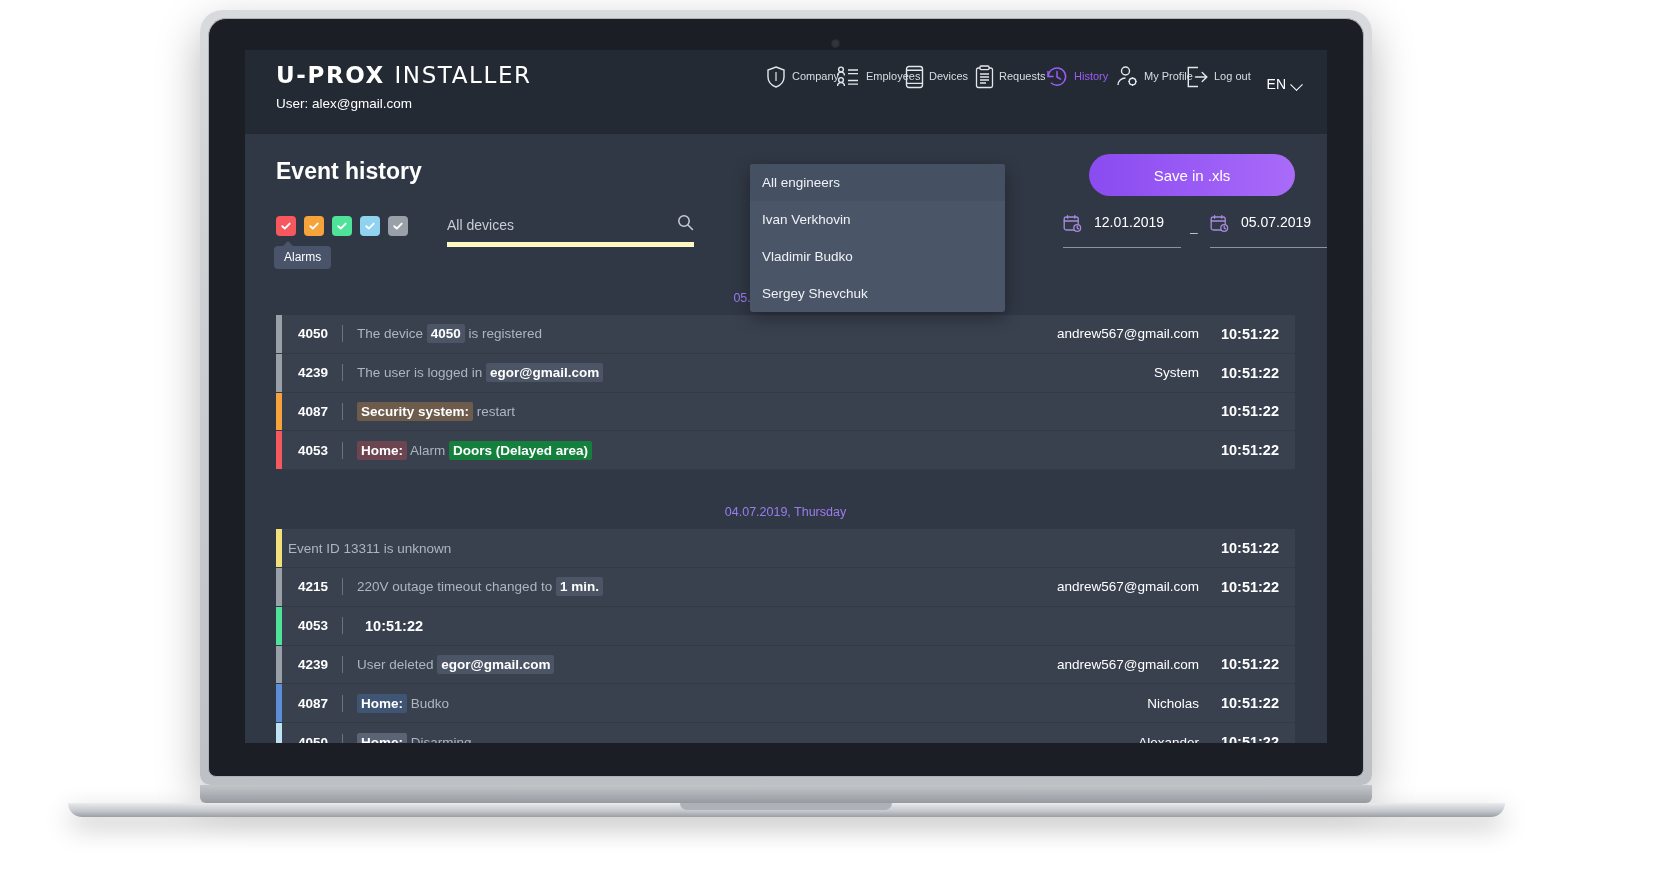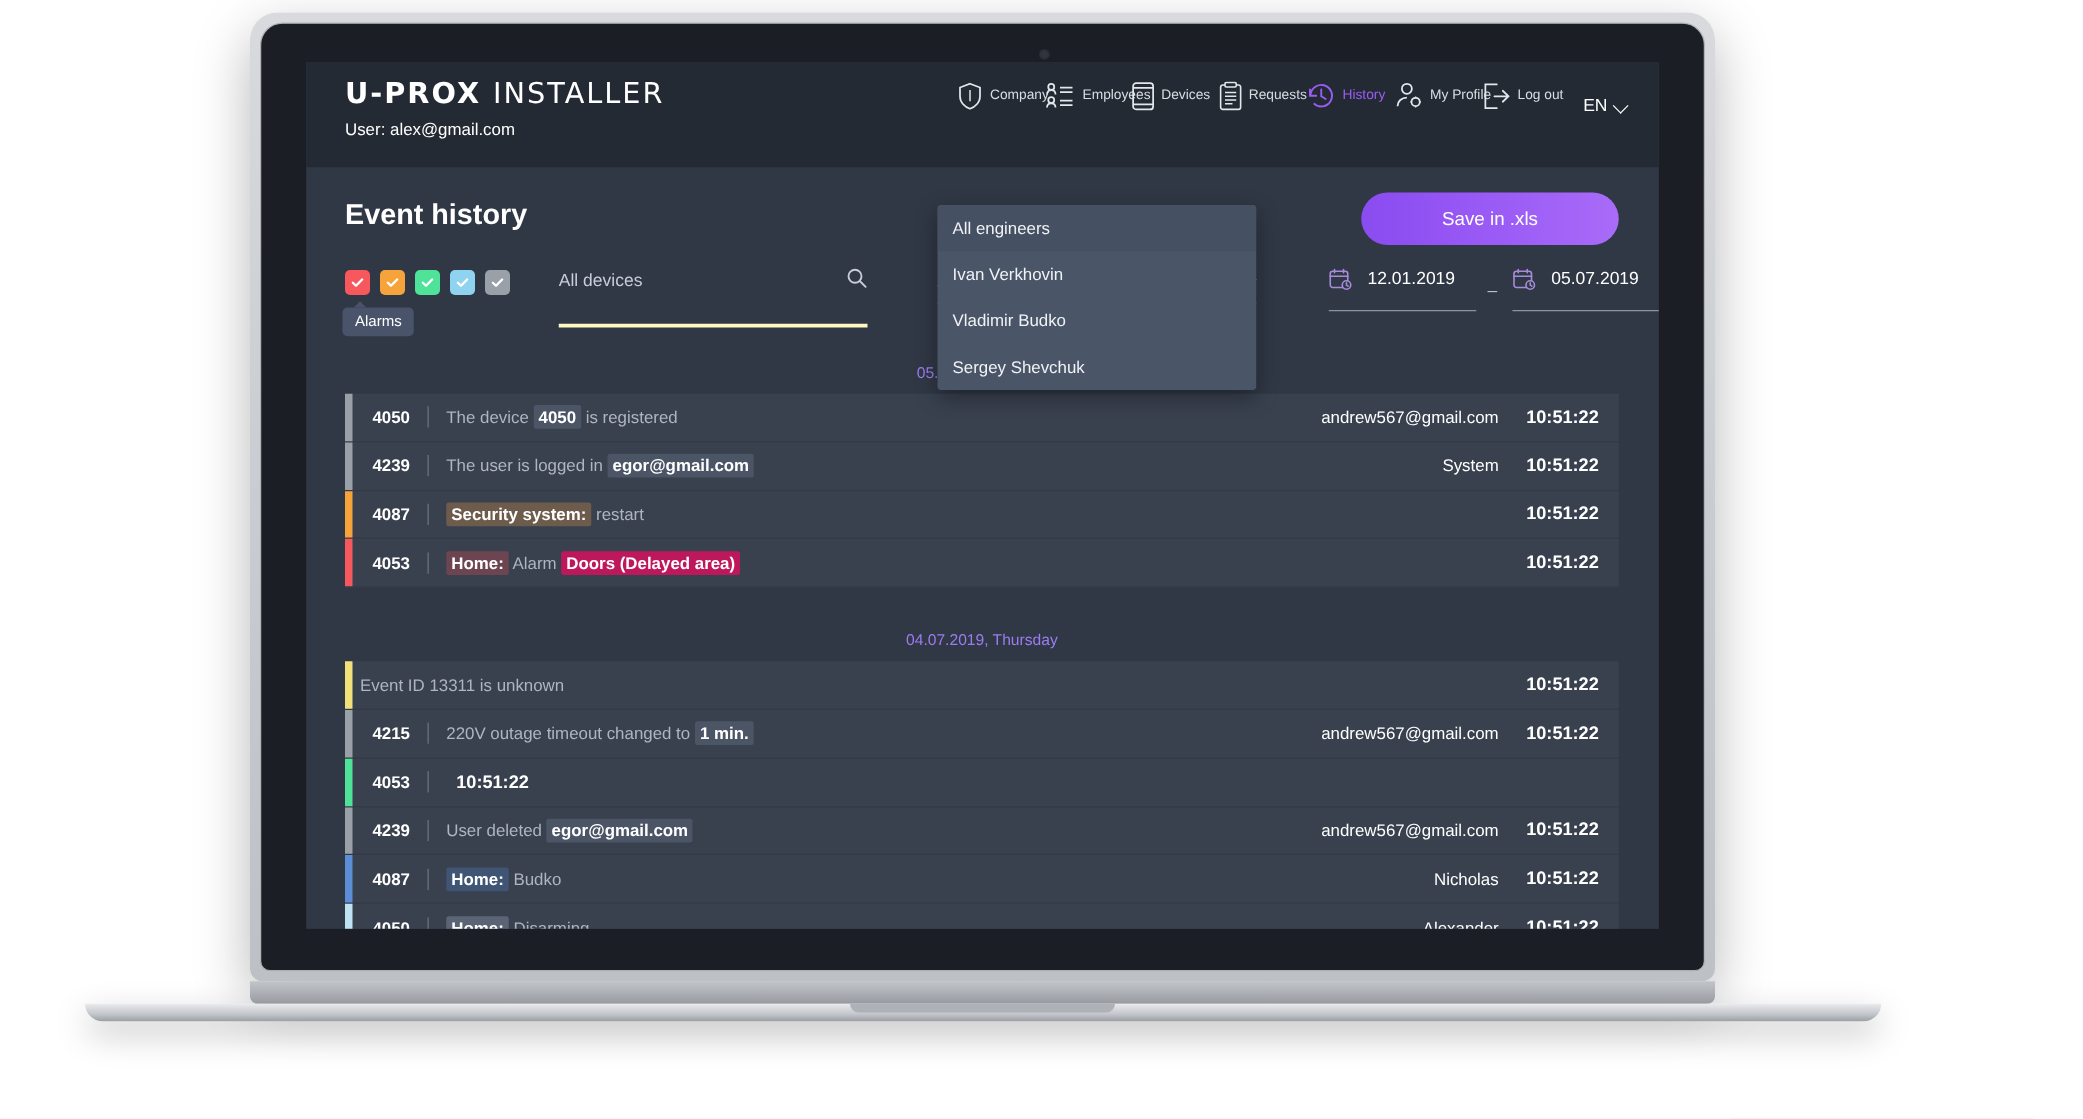--- a/index.html
+++ b/index.html
@@ -122,21 +122,21 @@
     padding: 4px 10px 5px; border-radius: 4px;
   }
   .tooltip::before {
     content: ""; position: absolute; left: 9px; top: -5px;
     border-left: 5px solid transparent; border-right: 5px solid transparent;
     border-bottom: 5px solid #49536a;
   }
 
   .search-field {
     position: absolute; left: 202px; top: 0; width: 247px;
-    border-bottom: 3px solid #fef9c3; padding-bottom: 25px;
+    border-bottom: 5px solid #fef9c3; padding-bottom: 8px;
   }
   .search-field .txt { font-size: 14px; color: #c8cdd6; }
   .search-ico { position: absolute; right: 0; top: -2px; cursor: pointer; }
 
   .select-field {
     position: absolute; left: 505px; top: 0; width: 255px;
     border-bottom: 1px solid #8b93a2; padding-bottom: 8px; cursor: pointer;
   }
   .select-field .txt { font-size: 14px; color: #e4e8ee; }
   .sel-caret {
@@ -398,21 +398,21 @@
             <div class="eid">4087</div>
             <div class="divider"></div>
             <div class="msg"><span class="hl" style="background: rgb(109, 92, 75);">Security system:</span><span> restart</span></div>
             <div class="who"></div>
             <div class="time">10:51:22</div>
           </div>
           <div class="row">
             <div class="bar" style="background: rgb(247, 88, 94);"></div>
             <div class="eid">4053</div>
             <div class="divider"></div>
-            <div class="msg"><span class="hl" style="background: rgb(109, 69, 80);">Home:</span><span> Alarm </span><span class="hl" style="background: #be185d;">Doors (Delayed area)</span></div>
+            <div class="msg"><span class="hl" style="background: rgb(109, 69, 80);">Home:</span><span> Alarm </span><span class="hl" style="background: #15803d;">Doors (Delayed area)</span></div>
             <div class="who"></div>
             <div class="time">10:51:22</div>
           </div>
           <div class="gap"></div>
           <div class="day-sep">04.07.2019, Thursday</div>
           <div class="row noid">
             <div class="bar" style="background: rgb(242, 224, 122);"></div>
             <div class="msg"><span>Event ID 13311 is unknown</span></div>
             <div class="who"></div>
             <div class="time">10:51:22</div>

